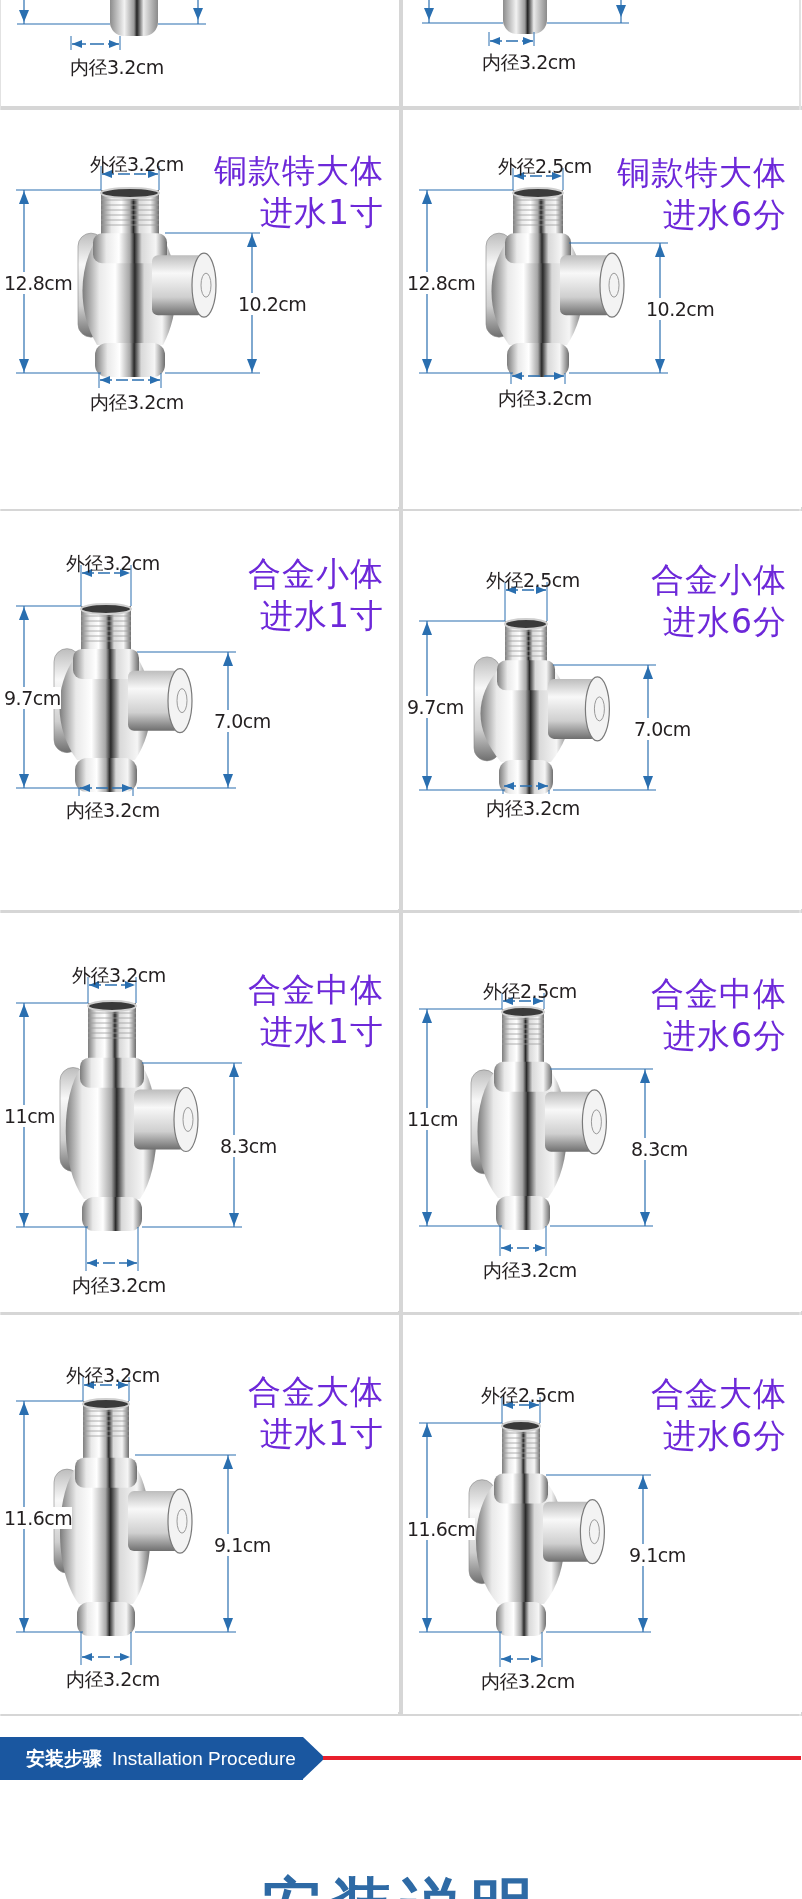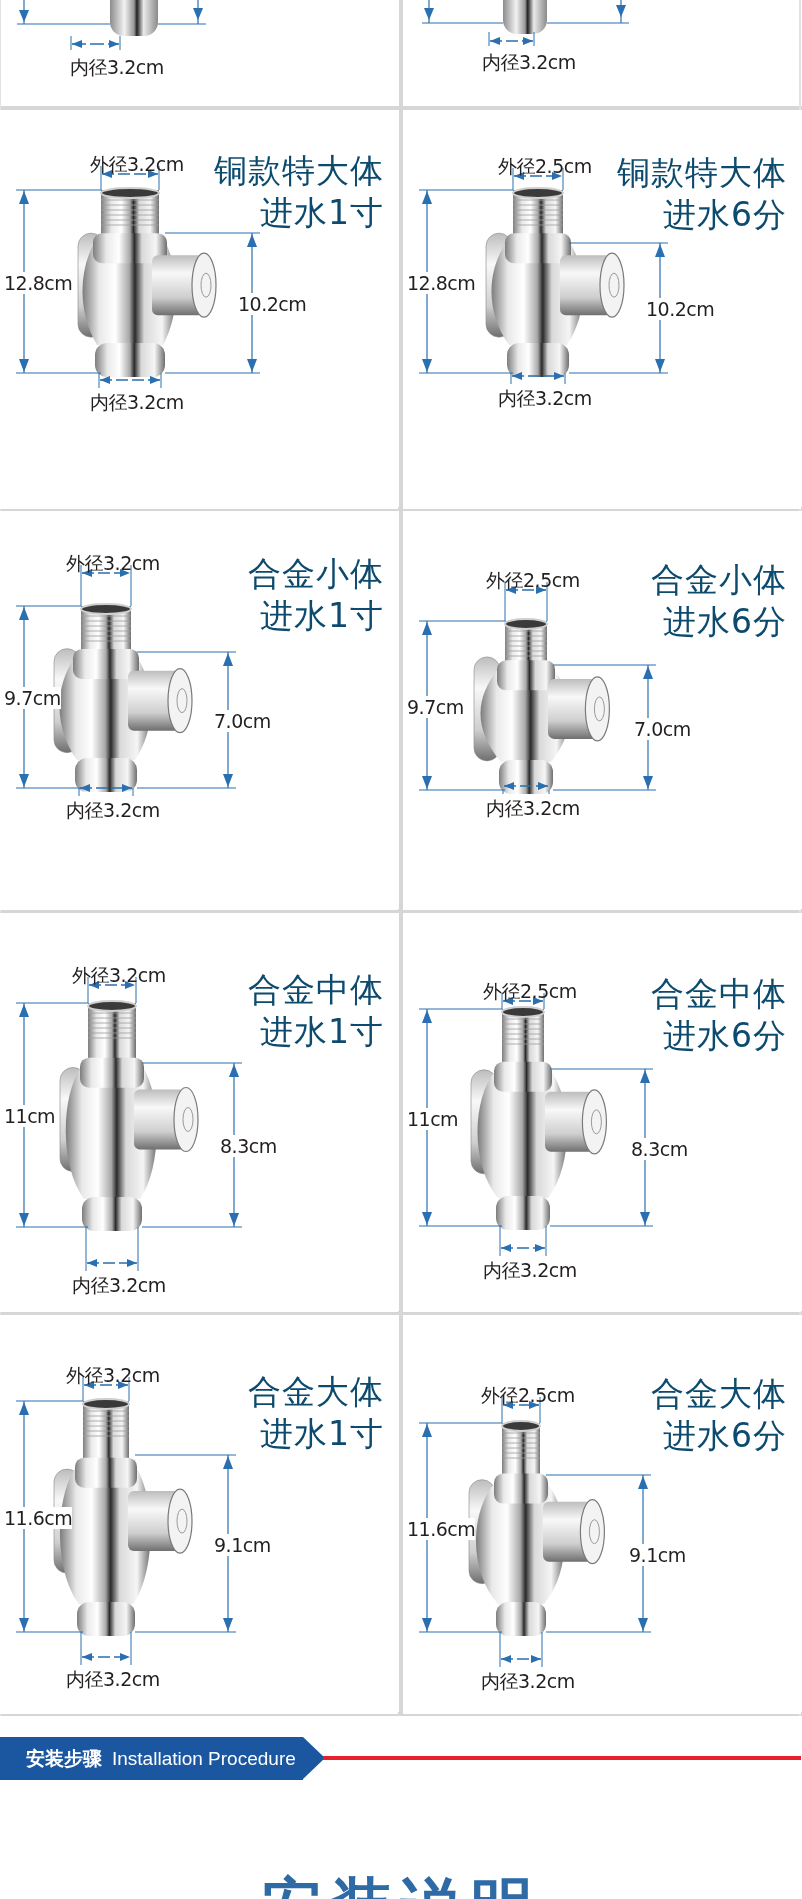--- a/index.html
+++ b/index.html
@@ -2,21 +2,21 @@
 <html><head>
 <meta charset="utf-8">
 <style>
   html,body{margin:0;padding:0;background:#fff;}
   body{width:802px;height:1899px;position:relative;overflow:hidden;font-family:"DejaVu Sans","Liberation Sans",sans-serif;}
   .cell{position:absolute;width:398px;height:399px;background:#fff;box-sizing:border-box;}
   .hline{position:absolute;height:4px;background:#d6d6d6;left:0;width:802px;}
   .vline{position:absolute;width:4px;background:#d6d6d6;left:399px;}
   .edge-l{position:absolute;left:0;width:1px;background:#e2e2e2;}
   .edge-r{position:absolute;left:799px;width:2px;background:#e2e2e2;}
-  .title{position:absolute;right:14px;text-align:right;font-size:33px;line-height:42px;color:#0c4a6e;font-family:"DejaVu Sans",sans-serif;letter-spacing:1px;}
+  .title{position:absolute;right:14px;text-align:right;font-size:33px;line-height:42px;color:#6d28d9;font-family:"DejaVu Sans",sans-serif;letter-spacing:1px;}
   .lbl{position:absolute;font-size:19px;color:#231f20;white-space:nowrap;font-family:"DejaVu Sans",sans-serif;letter-spacing:-0.5px;}
   svg.dim{position:absolute;left:0;top:0;width:398px;height:399px;overflow:visible;}
   .banner{position:absolute;left:0;top:1737px;height:32px;width:325px;}
   .banner-body{position:absolute;left:0;top:0;height:43px;width:303px;background:#1a57a0;}
   .banner-tip{position:absolute;left:303px;top:0;width:0;height:0;border-top:21.5px solid transparent;border-bottom:21.5px solid transparent;border-left:22px solid #1a57a0;}
   .banner-text{position:absolute;left:26px;top:0;line-height:43px;color:#fff;font-size:19px;white-space:nowrap;}
   .banner-cn{font-weight:bold;margin-right:10px;}
   .banner-en{font-family:"Liberation Sans",sans-serif;}
   .redline{position:absolute;left:323px;top:1756px;width:478px;height:4px;background:#e8202d;}
   .bigtitle{position:absolute;left:0;width:802px;top:1872px;text-align:center;font-size:62px;font-weight:bold;color:#2e6aa5;letter-spacing:8px;line-height:70px;}

